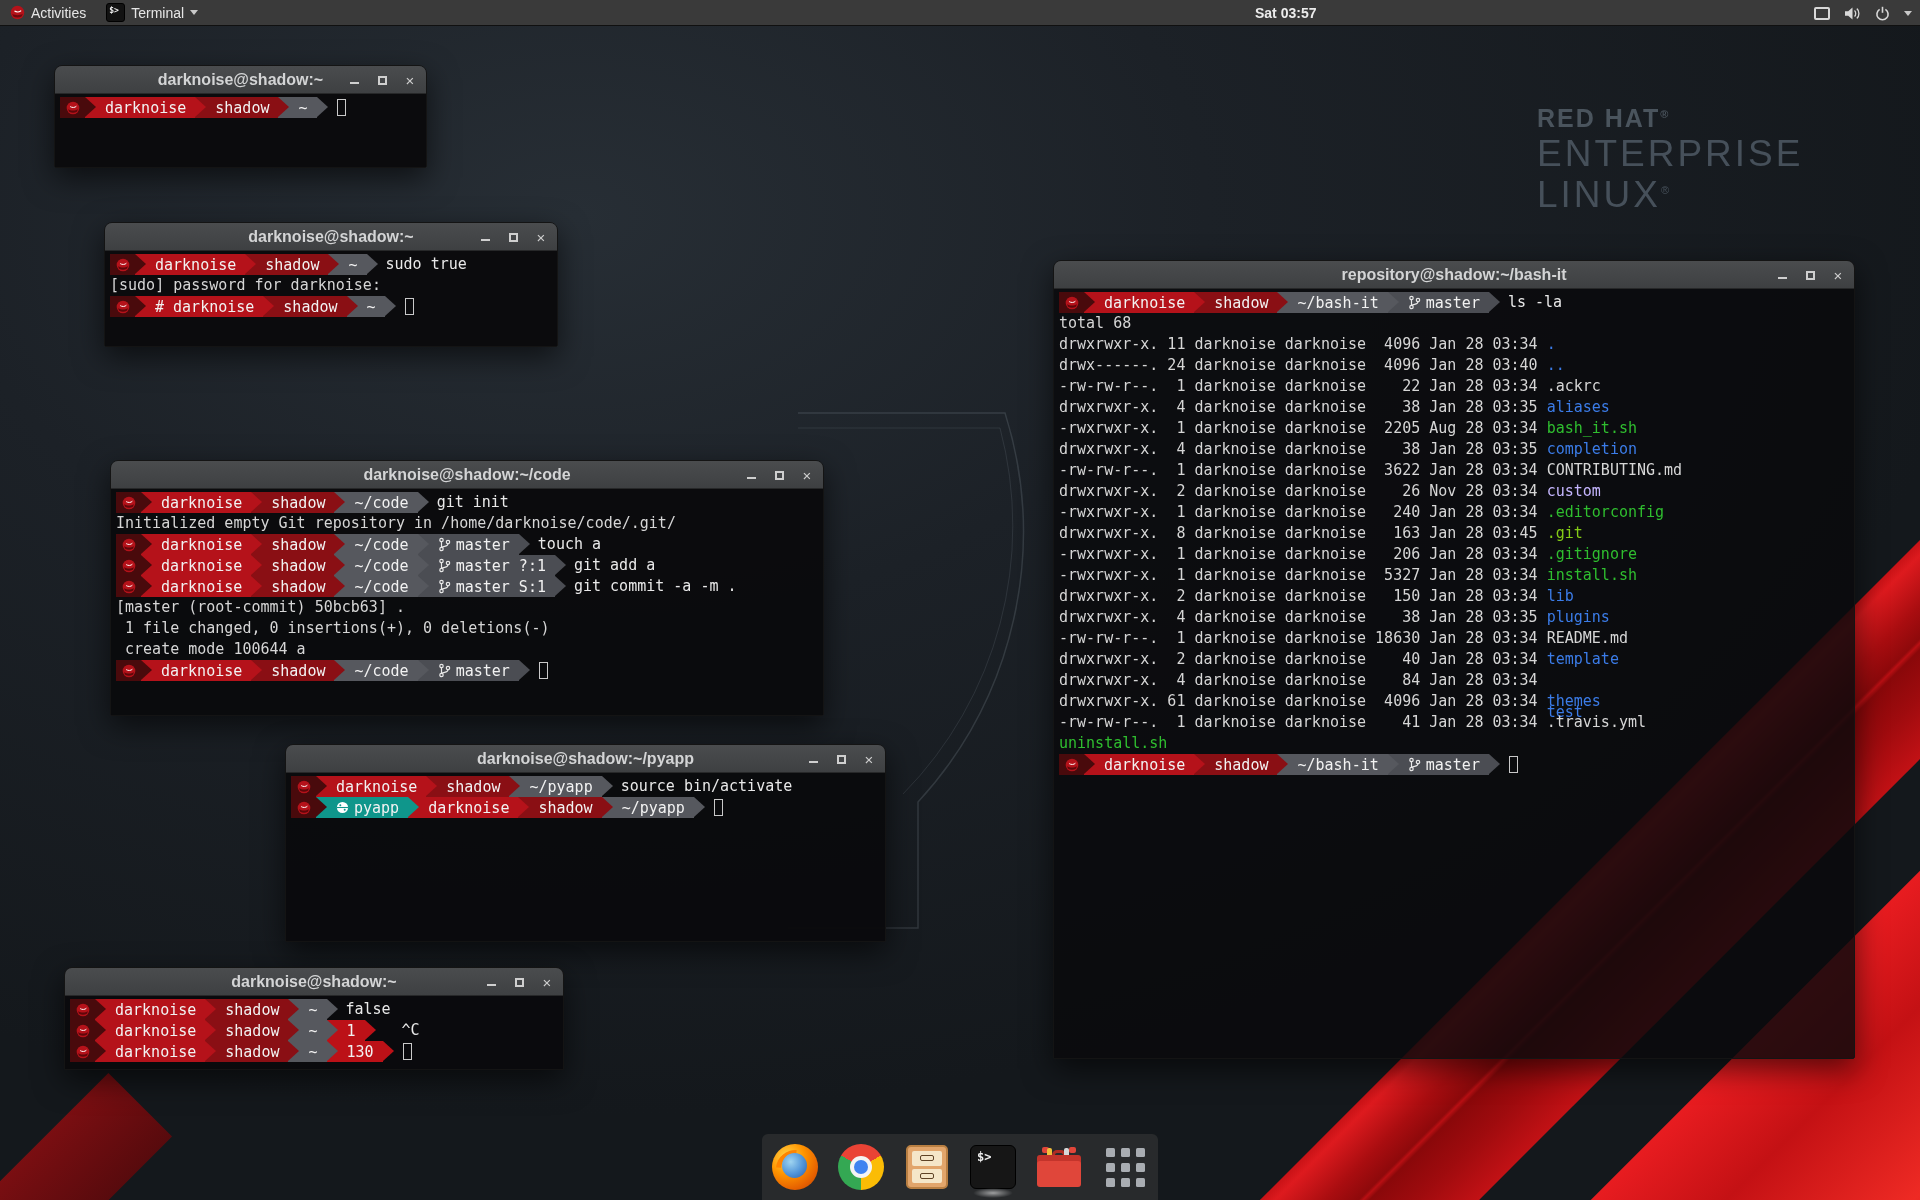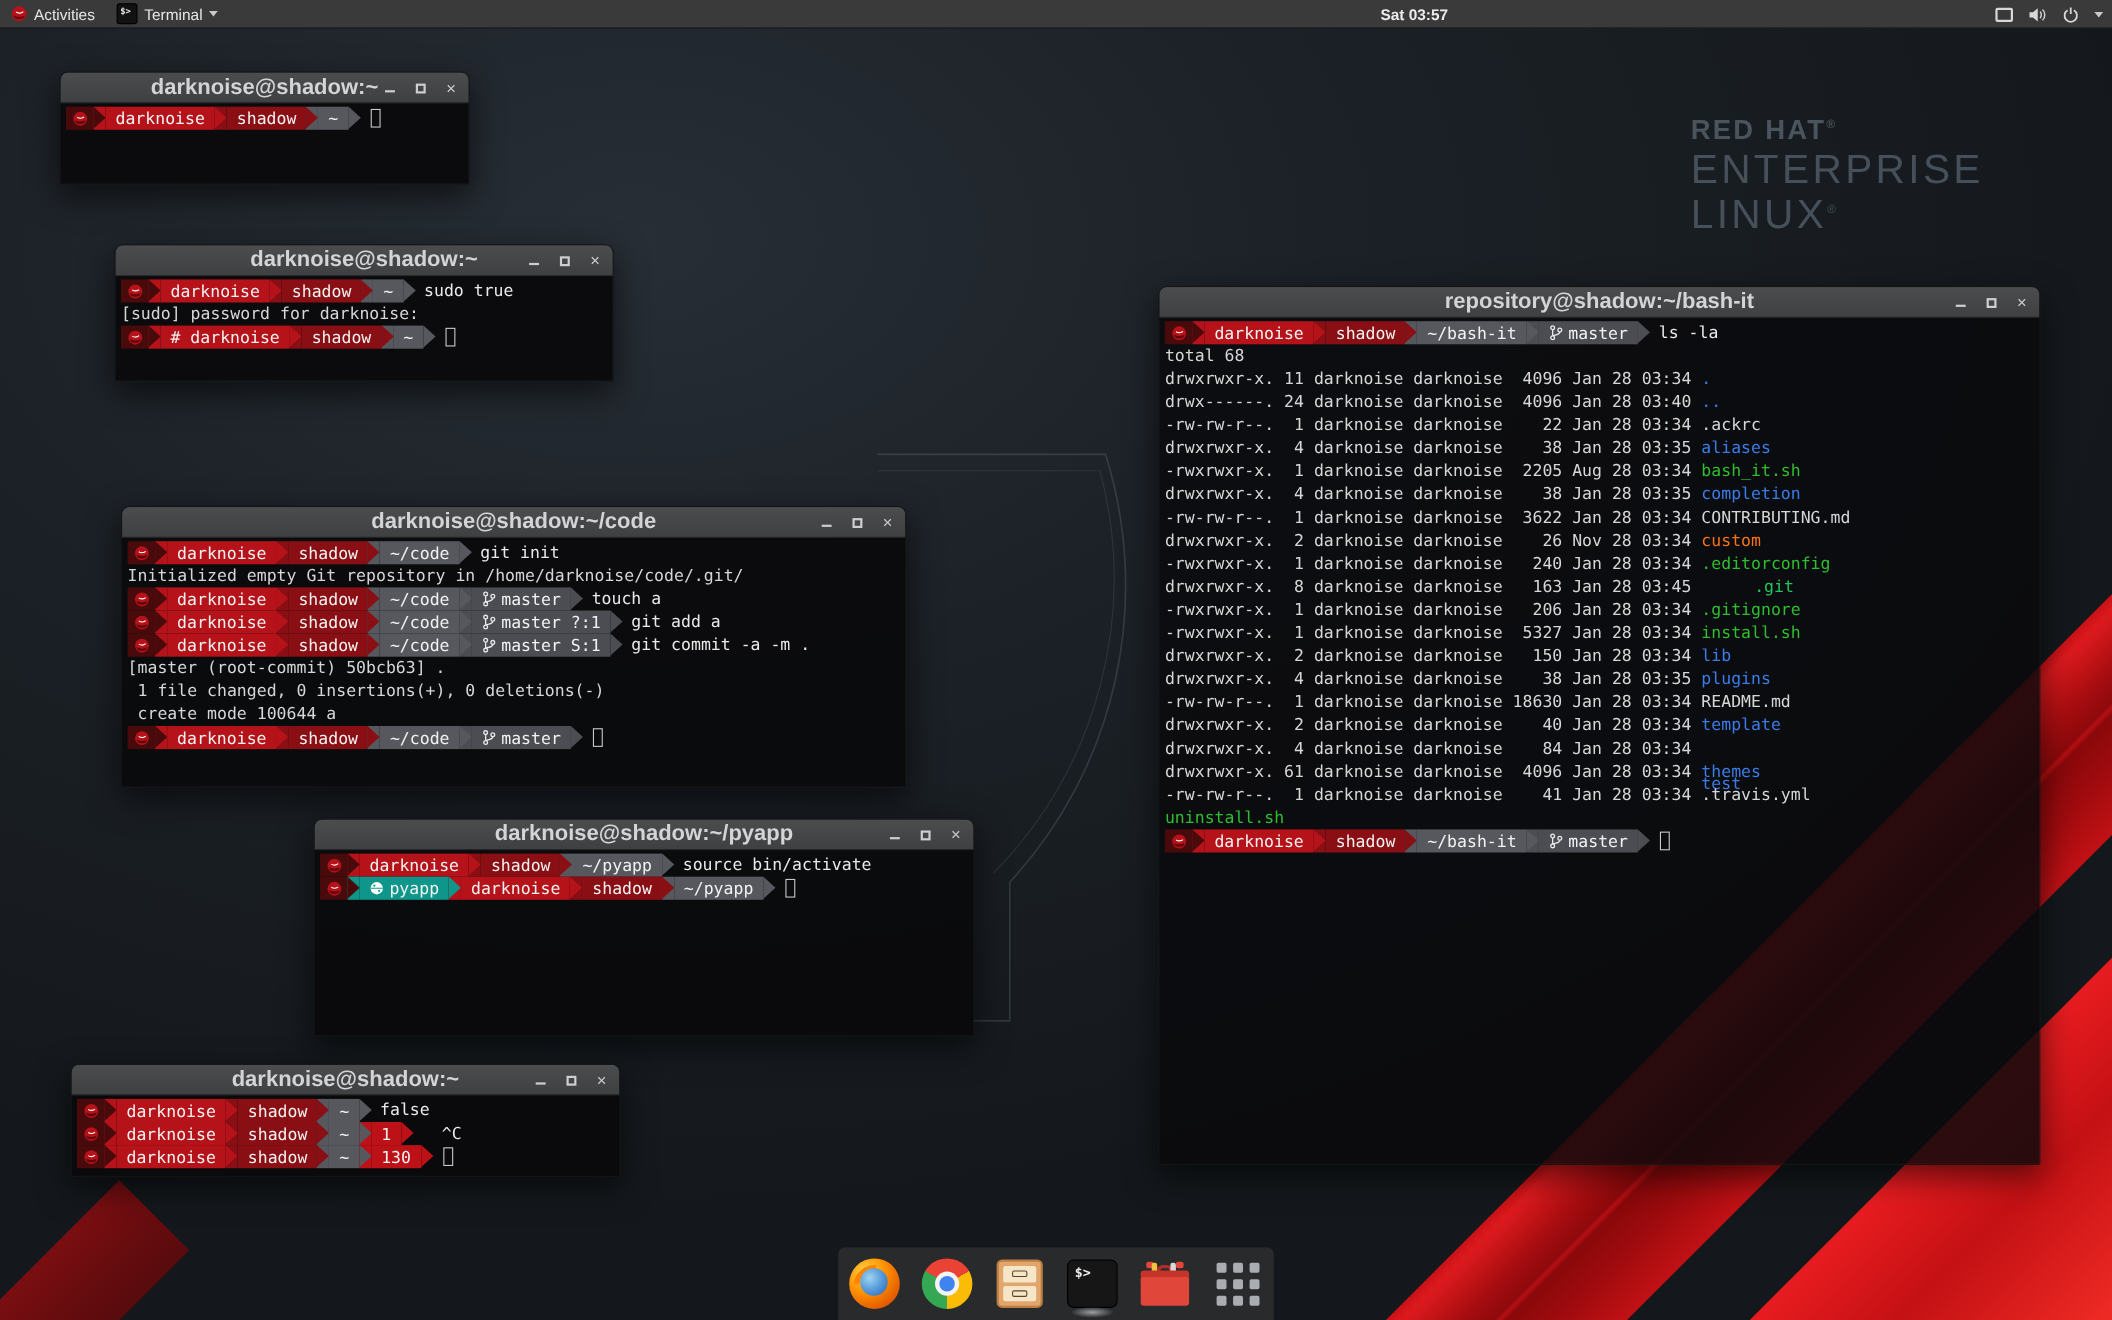--- a/index.html
+++ b/index.html
@@ -41,21 +41,21 @@
   #clock { position:absolute; left:1255px; top:0; height:26px; display:flex; align-items:center;
            font-weight:bold; font-size:14px; color:#ececec; }
   #status { position:absolute; right:8px; top:0; height:26px; display:flex; align-items:center; gap:14px; }
   .disp-ic { width:16px; height:13px; border:2px solid #d8d8d8; border-radius:2px; }
 
   
   .twin { position:absolute; border:1px solid #141414; border-radius:8px 8px 2px 2px;
           box-shadow:0 10px 30px rgba(0,0,0,.6); }
   .titlebar { height:28px; background:linear-gradient(#4a4c4e,#3e4042); border-bottom:1px solid #272829;
           border-radius:7px 7px 0 0; position:relative; display:flex; align-items:center; }
-  .title { position:absolute; left:0; right:0; text-align:center; font-size:20px; font-weight:bold;
+  .title { position:absolute; left:0; right:0; text-align:center; font-size:16px; font-weight:bold;
           color:#d3d4d5; pointer-events:none; }
   .winbtns { position:absolute; right:8px; top:0; height:28px; display:flex; align-items:center; gap:12px; }
   .wbtn { width:16px; height:16px; display:flex; align-items:center; justify-content:center; color:#cfcfcf; }
   .wbtn .min { width:9px; height:2px; background:#cfcfcf; margin-top:6px; }
   .wbtn .max { width:9px; height:9px; border:2px solid #cfcfcf; }
   .wbtn.close { font-size:15px; line-height:1; }
   .tcontent { position:absolute; left:0; right:0; top:28px; bottom:0; padding:3px 0 0 5px;
           font-family:"DejaVu Sans Mono", monospace; font-size:15px; overflow:hidden; }
   .tline { height:21px; display:flex; align-items:stretch; white-space:pre; }
   .tout { color:#d6d6d6; line-height:21px; }
@@ -330,23 +330,23 @@
                 <path d="M3.5 4.8 V10.2 M10 6.8 C10 9.6 5.8 9 3.8 10.4" stroke="#e8e8e8" fill="none" stroke-width="1.2"></path>
               </svg></span><span>master</span></span><span class="arrowbox" style="background: transparent;"><span class="tri" style="display: block; border-left-color: rgb(75, 77, 83);"></span></span><span class="cmd">ls -la</span></div>
         <div class="tline"><span class="tout">total 68</span></div>
         <div class="tline"><span class="tout">drwxrwxr-x. 11 darknoise darknoise  4096 Jan 28 03:34 </span><span class="lsname" style="color: rgb(59, 124, 232);">.</span></div>
         <div class="tline"><span class="tout">drwx------. 24 darknoise darknoise  4096 Jan 28 03:40 </span><span class="lsname" style="color: rgb(59, 124, 232);">..</span></div>
         <div class="tline"><span class="tout">-rw-rw-r--.  1 darknoise darknoise    22 Jan 28 03:34 </span><span class="lsname" style="color: rgb(214, 214, 214);">.ackrc</span></div>
         <div class="tline"><span class="tout">drwxrwxr-x.  4 darknoise darknoise    38 Jan 28 03:35 </span><span class="lsname" style="color: rgb(59, 124, 232);">aliases</span></div>
         <div class="tline"><span class="tout">-rwxrwxr-x.  1 darknoise darknoise  2205 Aug 28 03:34 </span><span class="lsname" style="color: rgb(47, 190, 47);">bash_it.sh</span></div>
         <div class="tline"><span class="tout">drwxrwxr-x.  4 darknoise darknoise    38 Jan 28 03:35 </span><span class="lsname" style="color: rgb(59, 124, 232);">completion</span></div>
         <div class="tline"><span class="tout">-rw-rw-r--.  1 darknoise darknoise  3622 Jan 28 03:34 </span><span class="lsname" style="color: rgb(214, 214, 214);">CONTRIBUTING.md</span></div>
-        <div class="tline"><span class="tout">drwxrwxr-x.  2 darknoise darknoise    26 Nov 28 03:34 </span><span class="lsname" style="color: #f97316;">custom</span></div>
+        <div class="tline"><span class="tout">drwxrwxr-x.  2 darknoise darknoise    26 Nov 28 03:34 </span><span class="lsname" style="color: #c4b5fd;">custom</span></div>
         <div class="tline"><span class="tout">-rwxrwxr-x.  1 darknoise darknoise   240 Jan 28 03:34 </span><span class="lsname" style="color: rgb(47, 190, 47);">.editorconfig</span></div>
-        <div class="tline"><span class="tout">drwxrwxr-x.  8 darknoise darknoise   163 Jan 28 03:45 </span><span class="lsname" style="color: #22c55e; margin-left: 48px;">.git</span></div>
+        <div class="tline"><span class="tout">drwxrwxr-x.  8 darknoise darknoise   163 Jan 28 03:45 </span><span class="lsname" style="color: #84cc16;">.git</span></div>
         <div class="tline"><span class="tout">-rwxrwxr-x.  1 darknoise darknoise   206 Jan 28 03:34 </span><span class="lsname" style="color: rgb(47, 190, 47);">.gitignore</span></div>
         <div class="tline"><span class="tout">-rwxrwxr-x.  1 darknoise darknoise  5327 Jan 28 03:34 </span><span class="lsname" style="color: rgb(47, 190, 47);">install.sh</span></div>
         <div class="tline"><span class="tout">drwxrwxr-x.  2 darknoise darknoise   150 Jan 28 03:34 </span><span class="lsname" style="color: rgb(59, 124, 232);">lib</span></div>
         <div class="tline"><span class="tout">drwxrwxr-x.  4 darknoise darknoise    38 Jan 28 03:35 </span><span class="lsname" style="color: rgb(59, 124, 232);">plugins</span></div>
         <div class="tline"><span class="tout">-rw-rw-r--.  1 darknoise darknoise 18630 Jan 28 03:34 </span><span class="lsname" style="color: rgb(214, 214, 214);">README.md</span></div>
         <div class="tline"><span class="tout">drwxrwxr-x.  2 darknoise darknoise    40 Jan 28 03:34 </span><span class="lsname" style="color: rgb(59, 124, 232);">template</span></div>
         <div class="tline"><span class="tout">drwxrwxr-x.  4 darknoise darknoise    84 Jan 28 03:34 </span><span class="lsname" style="color: rgb(59, 124, 232); margin-top: 32px;">test</span></div>
         <div class="tline"><span class="tout">drwxrwxr-x. 61 darknoise darknoise  4096 Jan 28 03:34 </span><span class="lsname" style="color: rgb(59, 124, 232);">themes</span></div>
         <div class="tline"><span class="tout">-rw-rw-r--.  1 darknoise darknoise    41 Jan 28 03:34 </span><span class="lsname" style="color: rgb(214, 214, 214);">.travis.yml</span></div>
         <div class="tline"><span class="lsname" style="color: rgb(47, 190, 47);">uninstall.sh</span></div>

